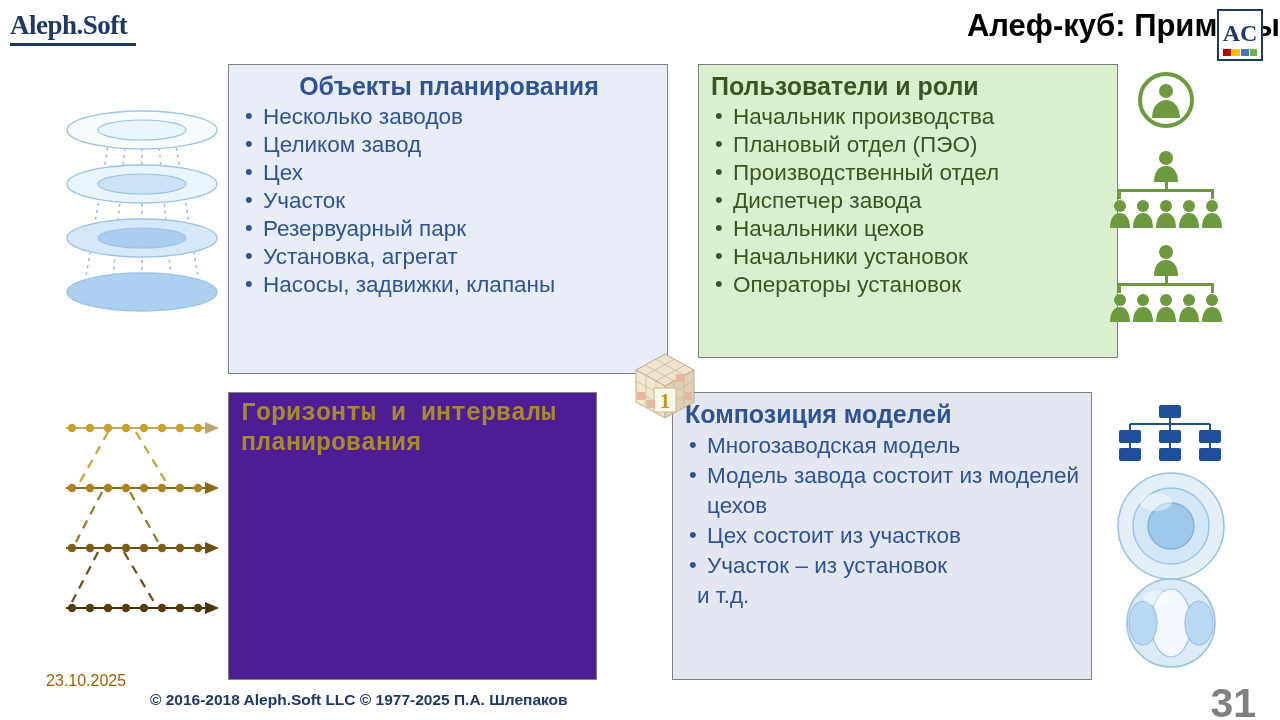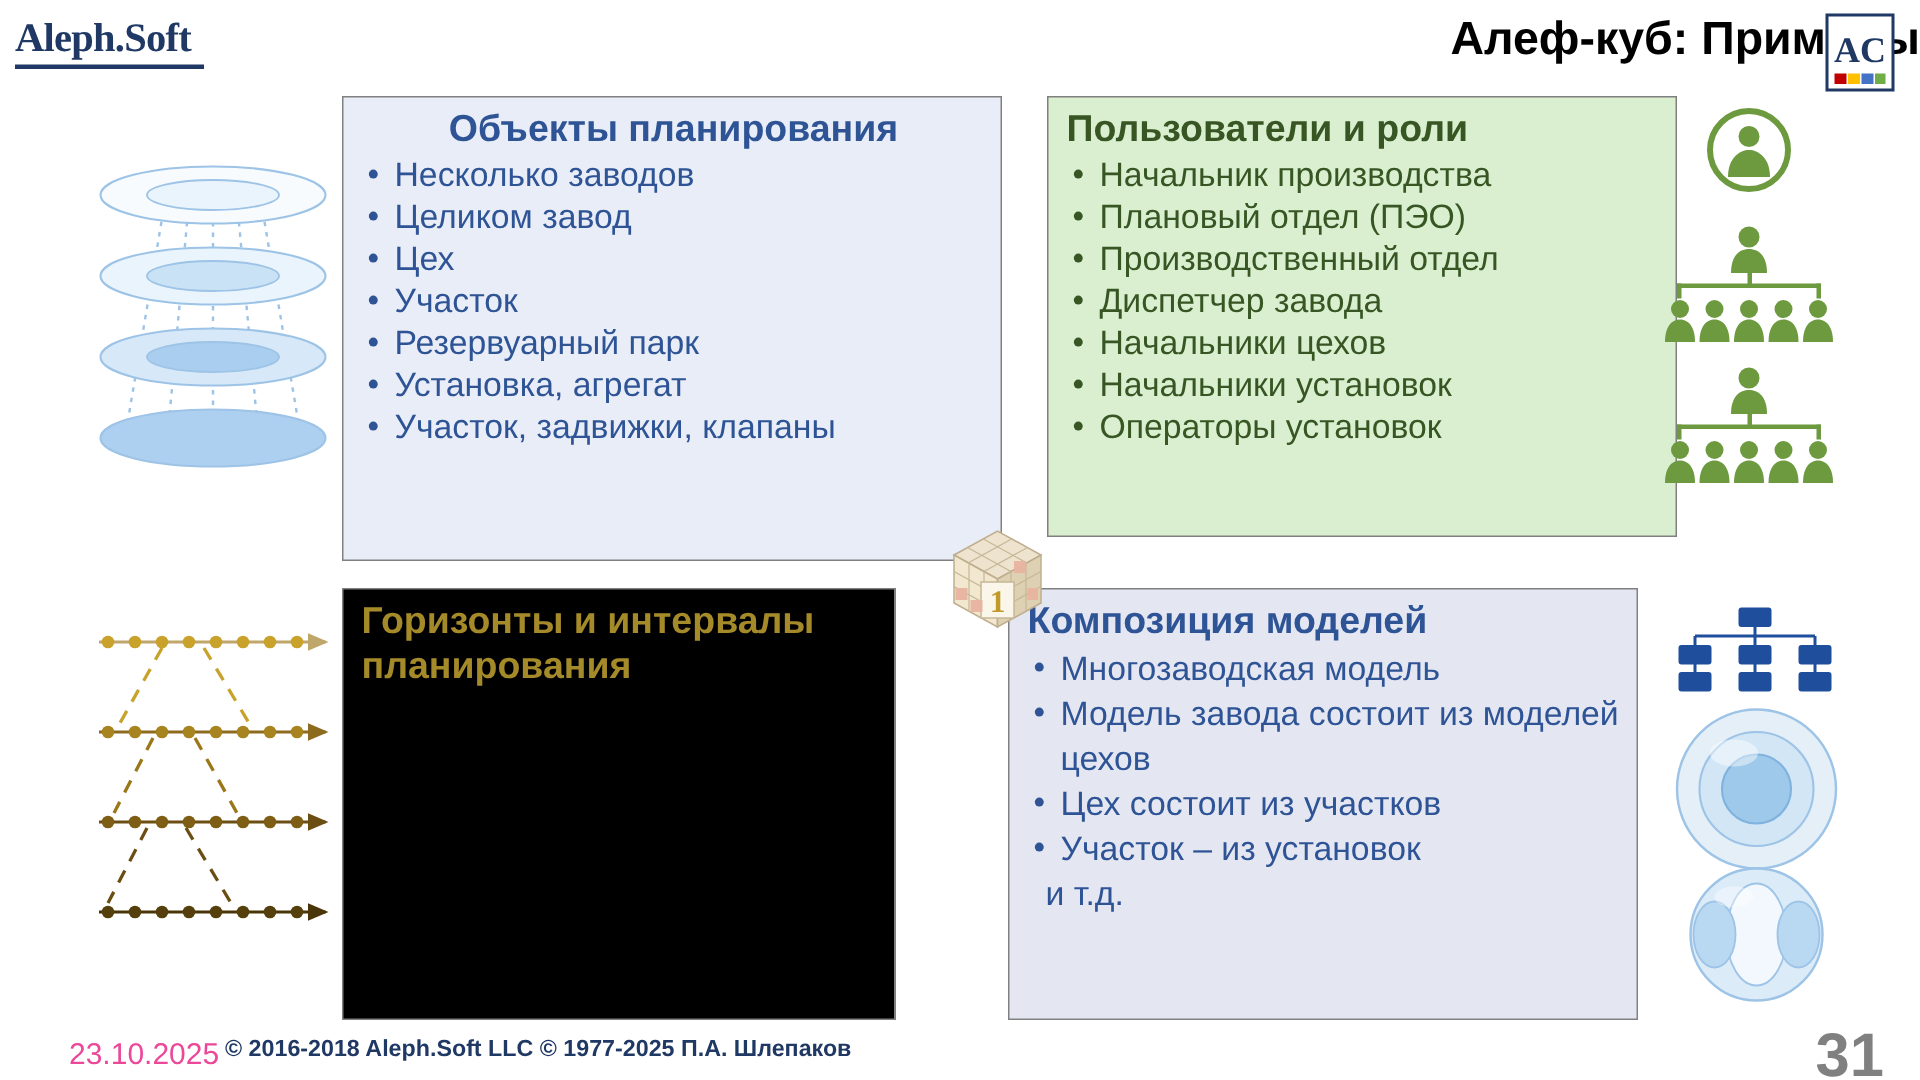--- a/index.html
+++ b/index.html
@@ -84,39 +84,40 @@
     left: 672px; top: 64px; width: 420px; height: 294px;
     background: #D9EFD0;
     margin-left: 26px;
   }
   #panel-users h3 { color: #375623; }
   #panel-users li { color: #375623; }
 
   
   #panel-horizons {
     left: 228px; top: 392px; width: 369px; height: 288px;
-    background: #000000;
+    background: #4c1d95;
+    font-family: Liberation Mono, monospace;
   }
   #panel-horizons h3 { color: #A58A29; }
   #panel-horizons li { color: #A58A29; }
   #panel-horizons li { line-height: 29px; }
 
   
   #panel-composition {
     left: 672px; top: 392px; width: 420px; height: 288px;
     background: #E4E7F2;
   }
   #panel-composition h3 { color: #2E5496; }
   #panel-composition li { color: #2E5496; }
   #panel-composition li { line-height: 30px; }
 
   
   #footer-date {
-    position: absolute; left: 46px; top: 692px;
-    font-size: 20px; color: #ec4899;
+    position: absolute; left: 46px; top: 672px;
+    font-size: 16px; color: #a16207;
   }
   #footer-copy {
     position: absolute; left: 150px; top: 691px;
     font-size: 15.5px; font-weight: bold; color: #1F3864;
   }
   #slide-number {
     position: absolute; right: 24px; top: 680px;
     font-size: 41px; font-weight: bold; color: #808080; margin-left: 21px;
   }
 
@@ -264,21 +265,21 @@
 
 <div class="panel" id="panel-objects">
   <h3>Объекты планирования</h3>
   <ul>
     <li>Несколько заводов</li>
     <li>Целиком завод</li>
     <li>Цех</li>
     <li>Участок</li>
     <li>Резервуарный парк</li>
     <li>Установка, агрегат</li>
-    <li>Участок, задвижки, клапаны</li>
+    <li>Насосы, задвижки, клапаны</li>
   </ul>
 </div>
 
 <div class="panel" id="panel-users">
   <h3>Пользователи и роли</h3>
   <ul>
     <li>Начальник производства</li>
     <li>Плановый отдел (ПЭО)</li>
     <li>Производственный отдел</li>
     <li>Диспетчер завода</li>

